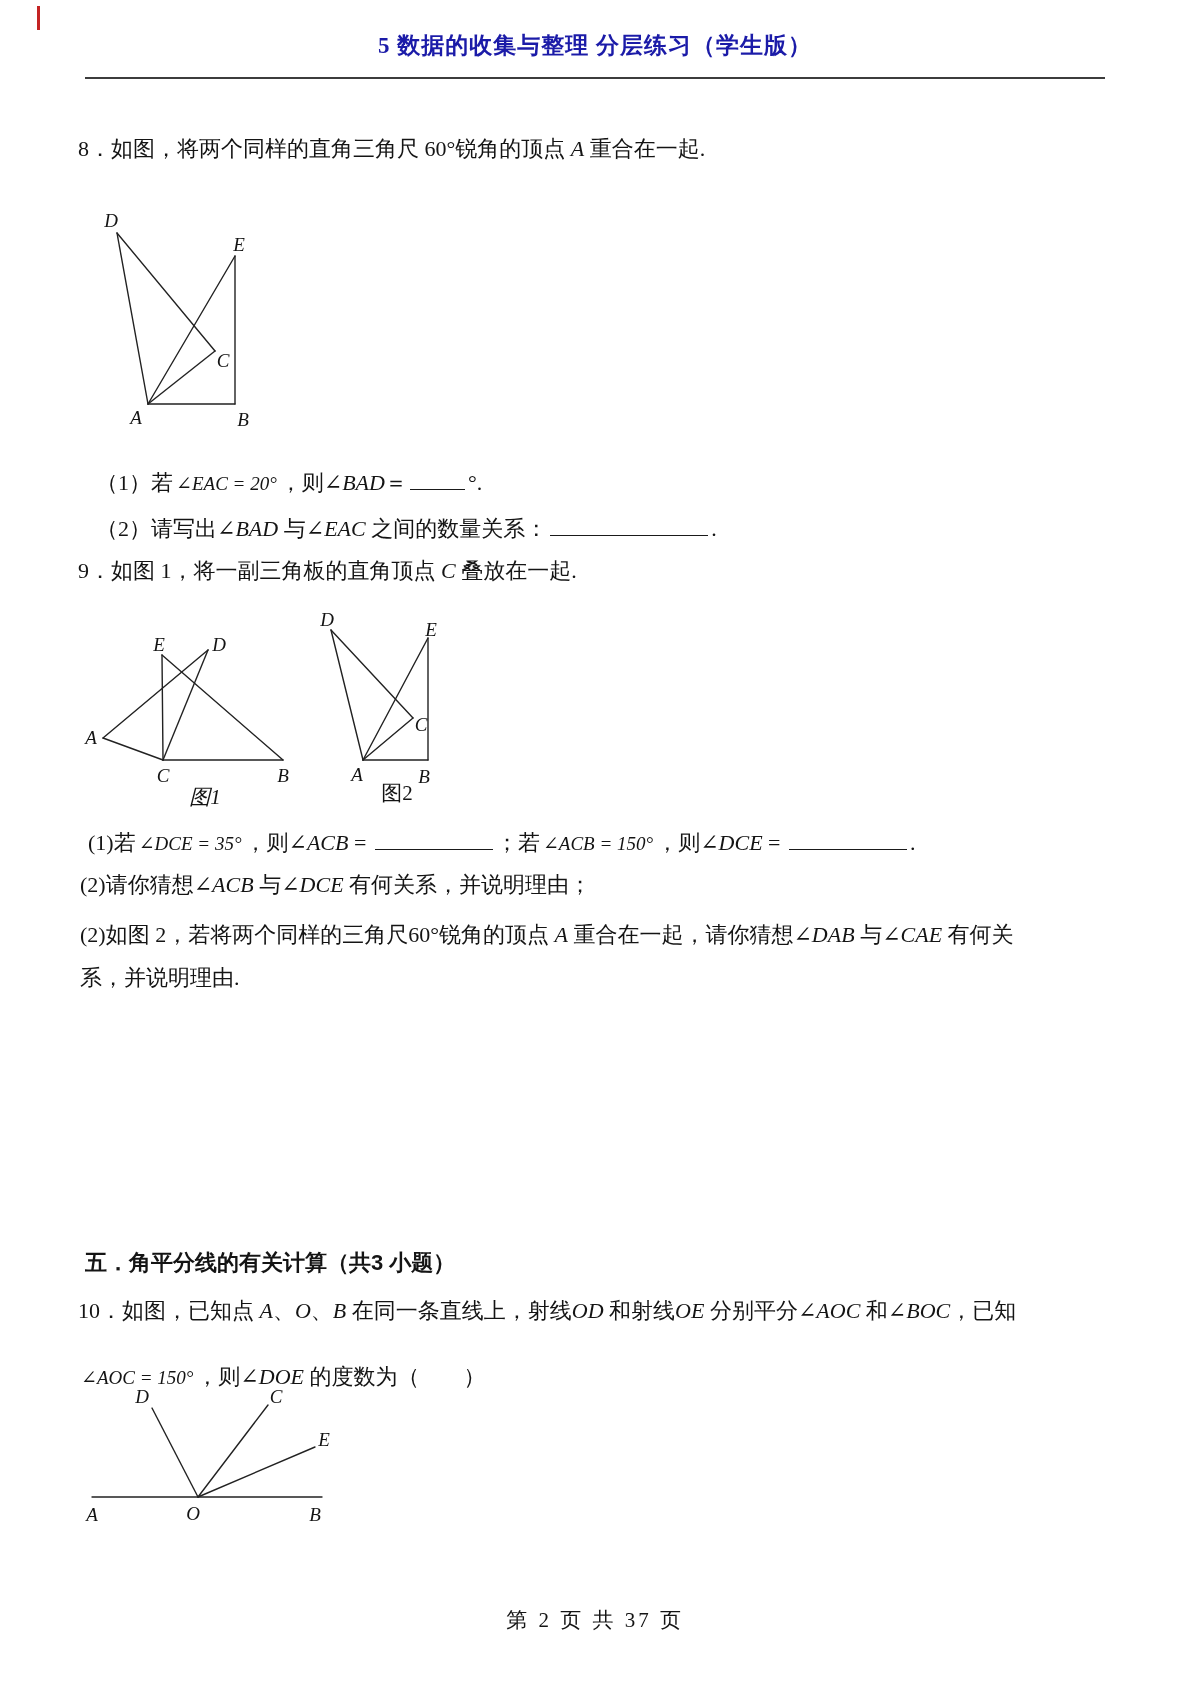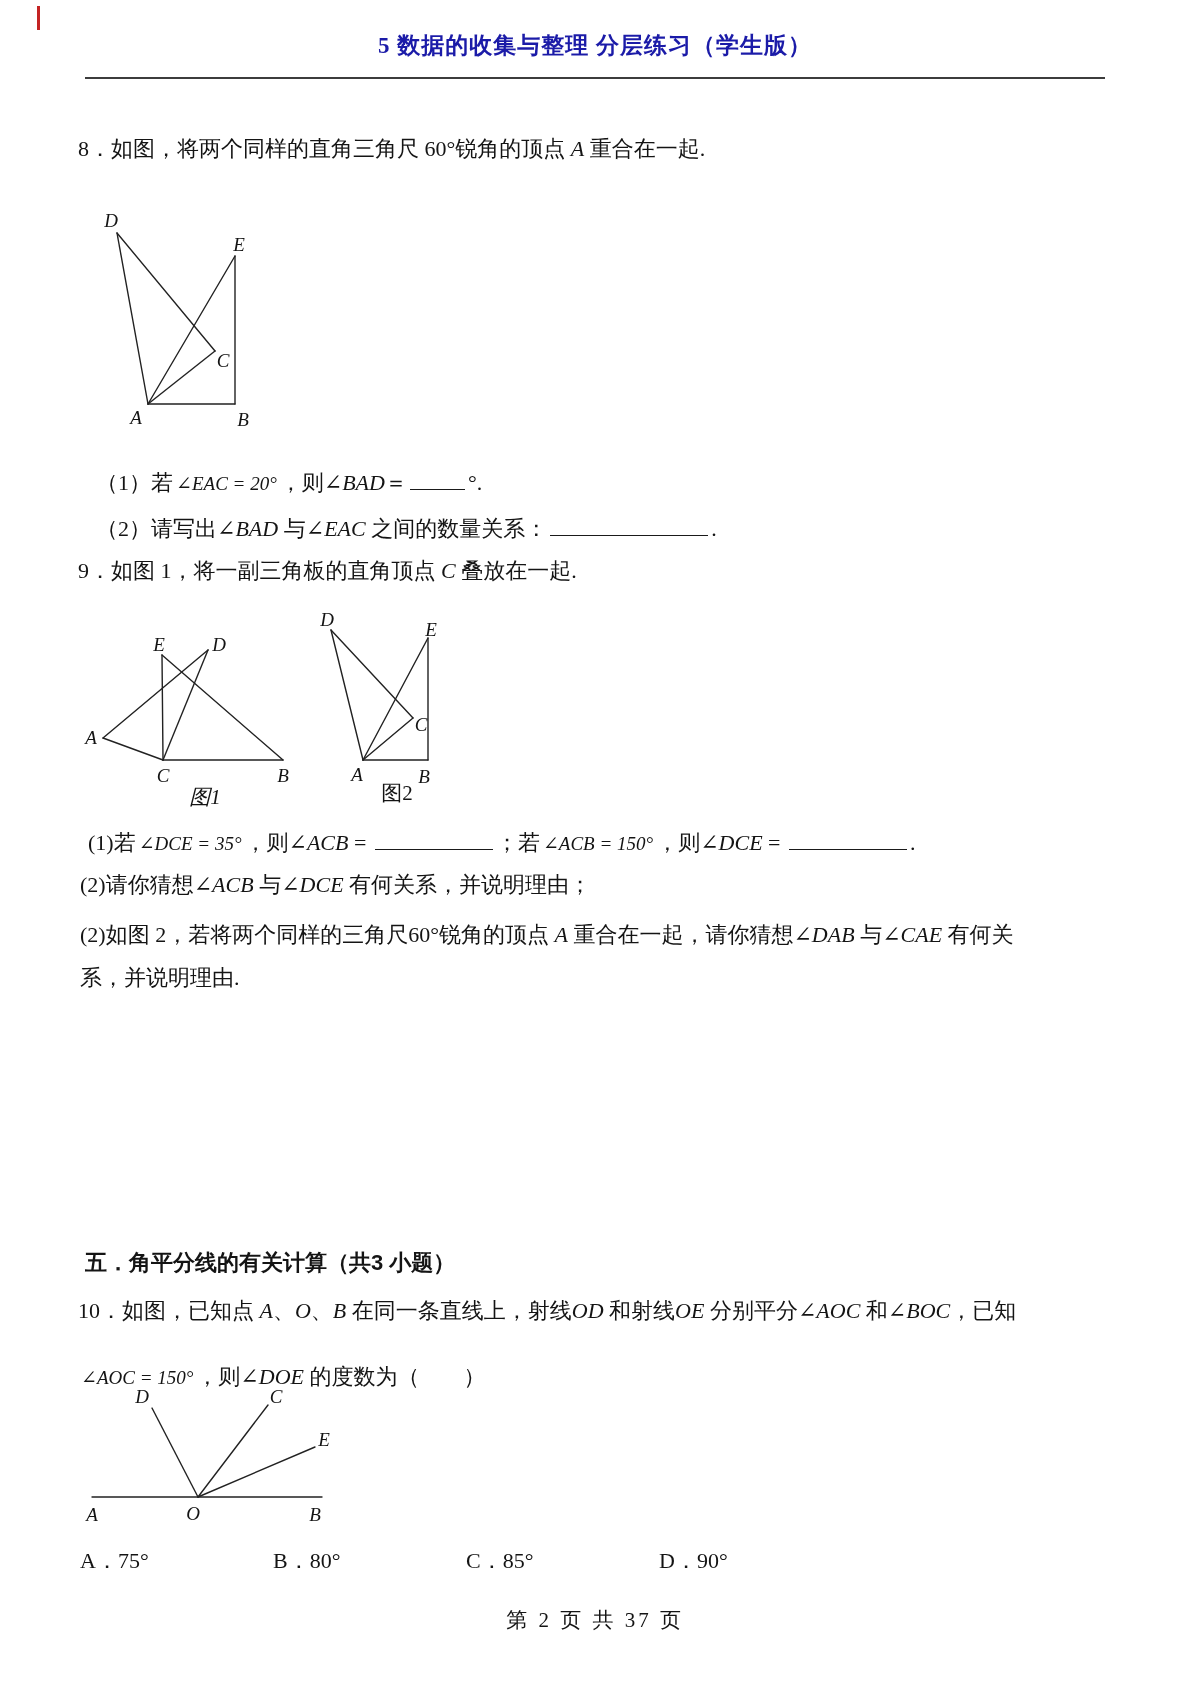--- a/index.html
+++ b/index.html
@@ -115,22 +115,16 @@
       <line x1="123" y1="112" x2="240" y2="62"></line>
     </g>
     <text x="67" y="18" text-anchor="middle">D</text>
     <text x="201" y="18" text-anchor="middle">C</text>
     <text x="249" y="61" text-anchor="middle">E</text>
     <text x="17" y="136" text-anchor="middle">A</text>
     <text x="118" y="135" text-anchor="middle">O</text>
     <text x="240" y="136" text-anchor="middle">B</text>
   </svg>
 
-  <div class="opt-row" style="top:1546px;">
-    <span class="opt opt0">A．75°</span>
-    <span class="opt opt1">B．80°</span>
-    <span class="opt opt2">C．85°</span>
-    <span class="opt opt3">D．90°</span>
-  </div>
 
   <div class="page-footer">第 2 页 共 37 页</div>
 
 </div>
 
 </body></html>

